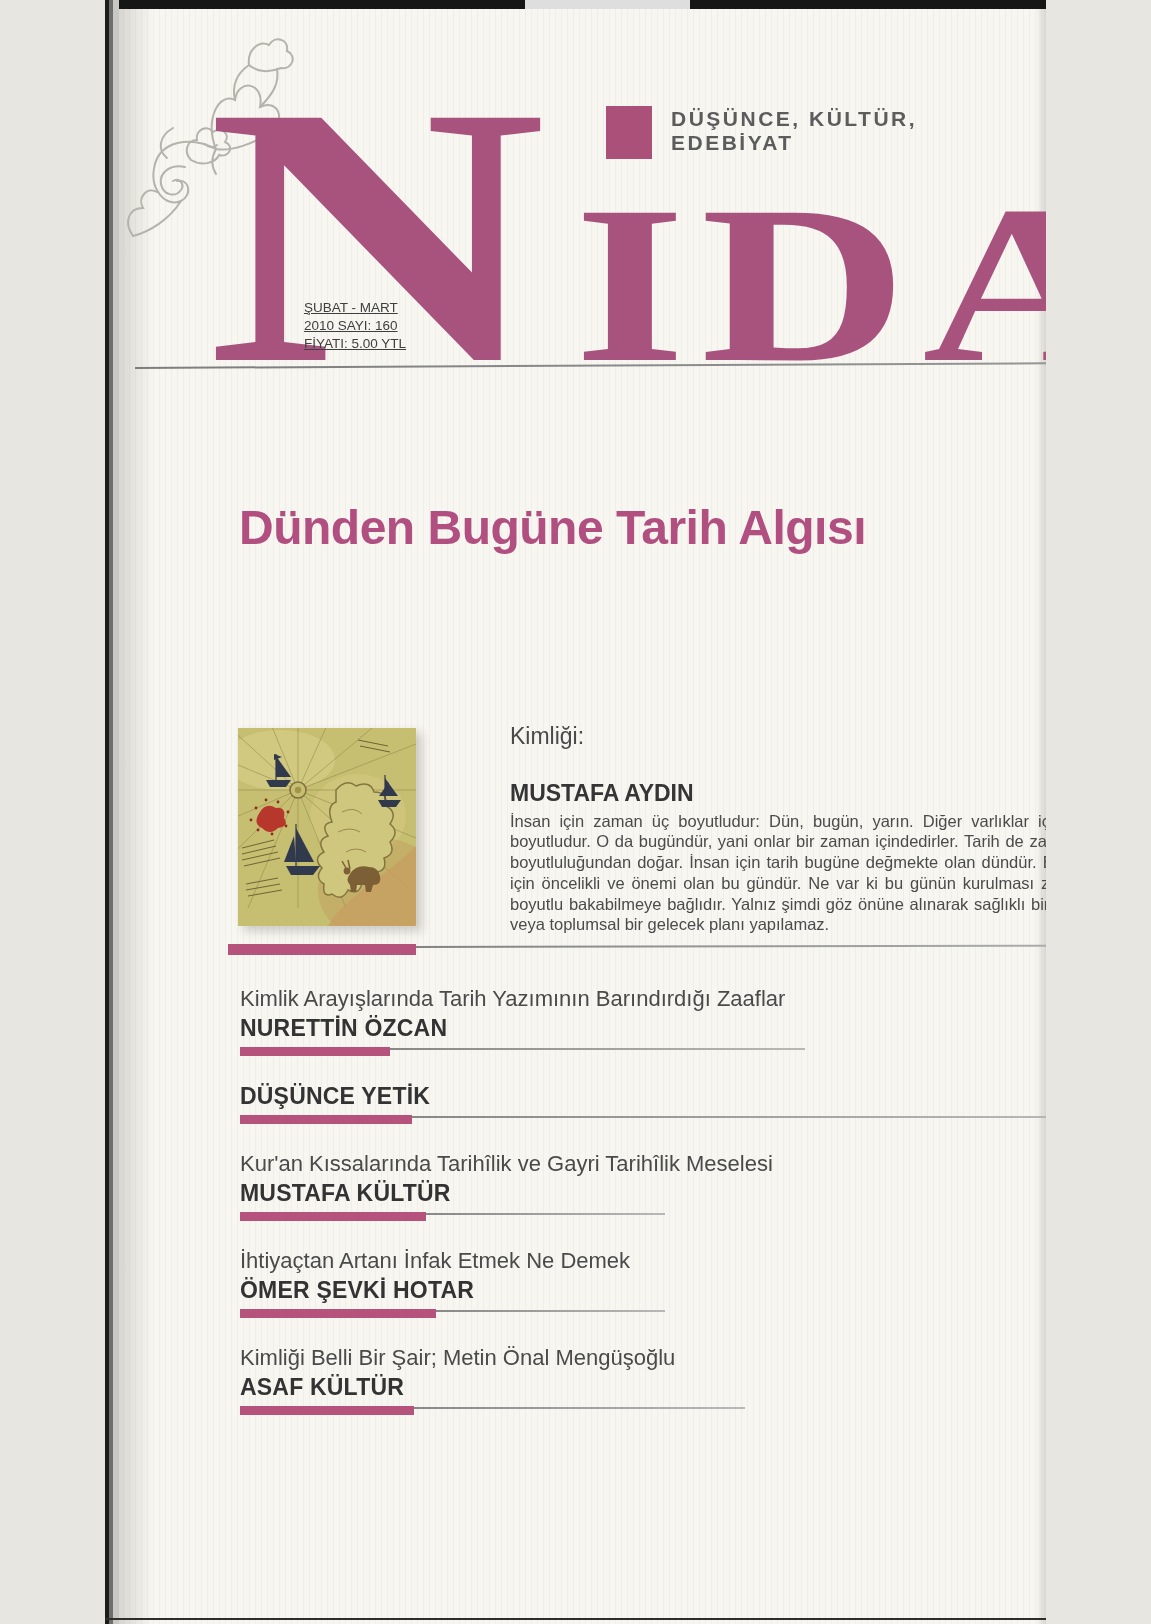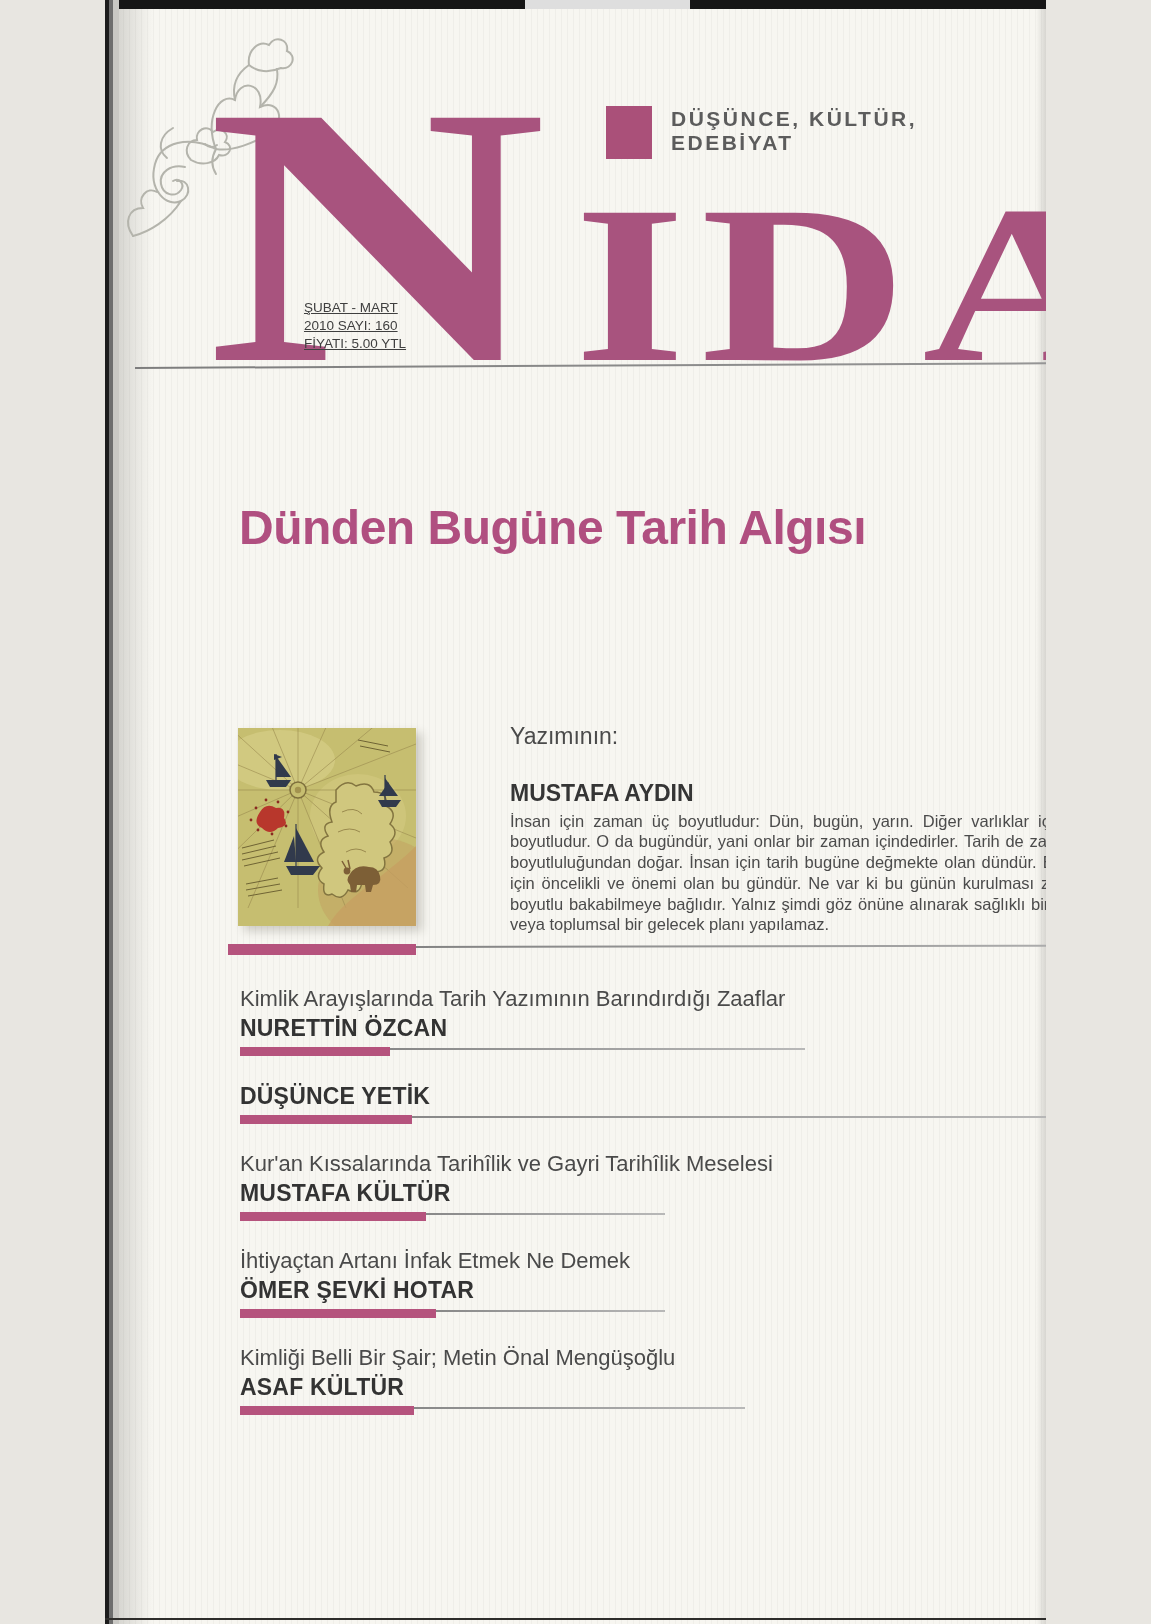--- a/index.html
+++ b/index.html
@@ -215,21 +215,21 @@
         <path d="M120,12 L150,18 M122,18 L152,24"></path>
       </g>
 
       <path d="M112,146 Q118,136 131,139 Q140,139 142,148 Q144,157 135,157 L133,164 L128,164 L127,157 L119,157 L118,164 L113,164 L112,157 Q107,152 112,146 Z" fill="#7d5f36"></path>
       <path d="M108,140 L104,133 M112,141 L110,132" stroke="#7d5f36" stroke-width="1.5" fill="none"></path>
       <circle cx="109" cy="143" r="3.4" fill="#7d5f36"></circle>
     </svg>
   </div>
 
   <div class="interview">
-    <div class="int-label">Yazımının:</div>
+    <div class="int-label">Kimliği:</div>
     <div class="int-name">MUSTAFA AYDIN</div>
     <p class="int-text">İnsan için zaman üç boyutludur: Dün, bugün, yarın. Diğer varlıklar için ise tek boyutludur. O da bugündür, yani onlar bir zaman içindedirler. Tarih de zamanın çok boyutluluğundan doğar. İnsan için tarih bugüne değmekte olan dündür. Belki insan için öncelikli ve önemi olan bu gündür. Ne var ki bu günün kurulması zamana üç boyutlu bakabilmeye bağlıdır. Yalnız şimdi göz önüne alınarak sağlıklı bir ferdi plan veya toplumsal bir gelecek planı yapılamaz.</p>
   </div>
   <div class="map-bar"></div>
   <div class="map-thin"></div>
 
   <div class="articles">
     <div class="article it0">
       <div class="a-title">Kimlik Arayışlarında Tarih Yazımının Barındırdığı Zaaflar</div>
       <div class="a-author">NURETTİN ÖZCAN</div>

